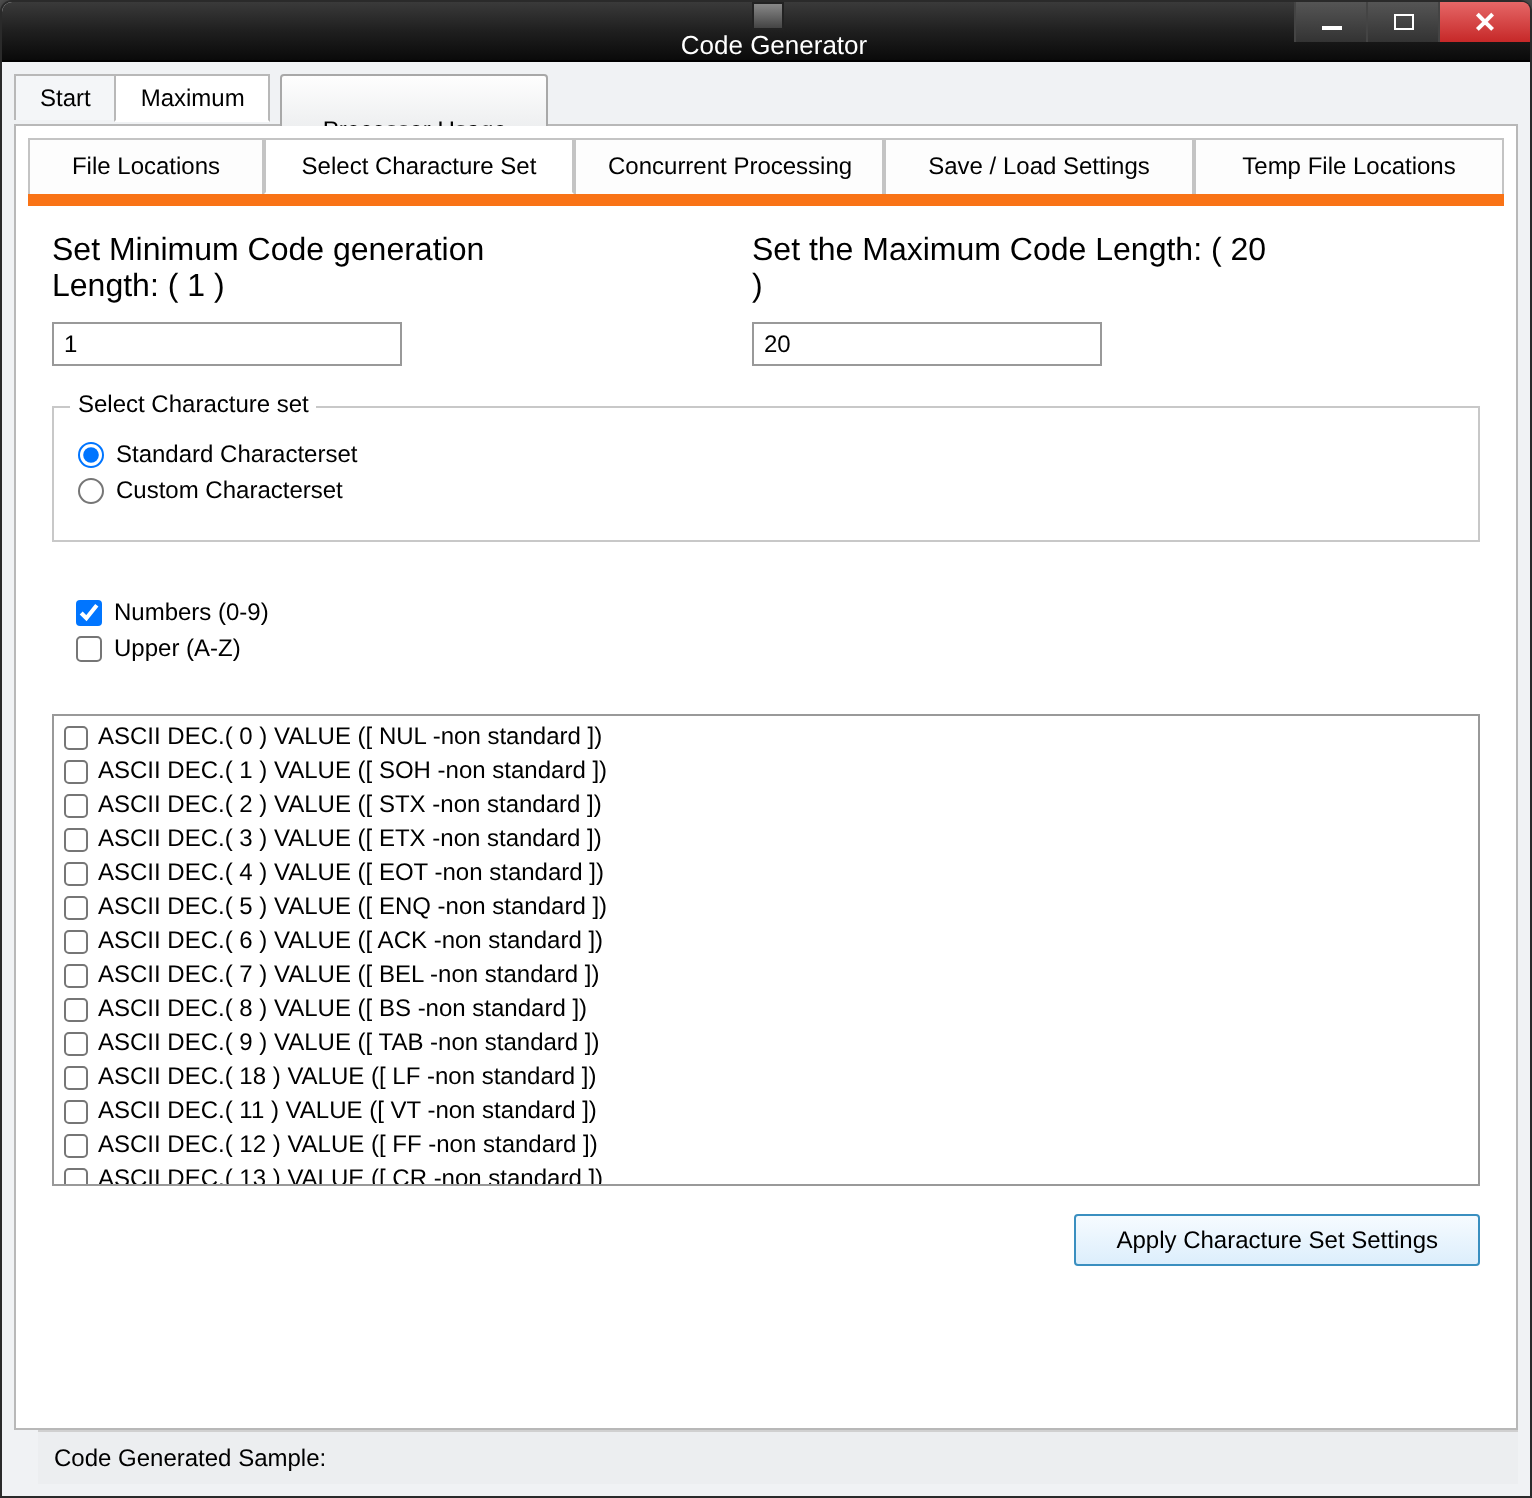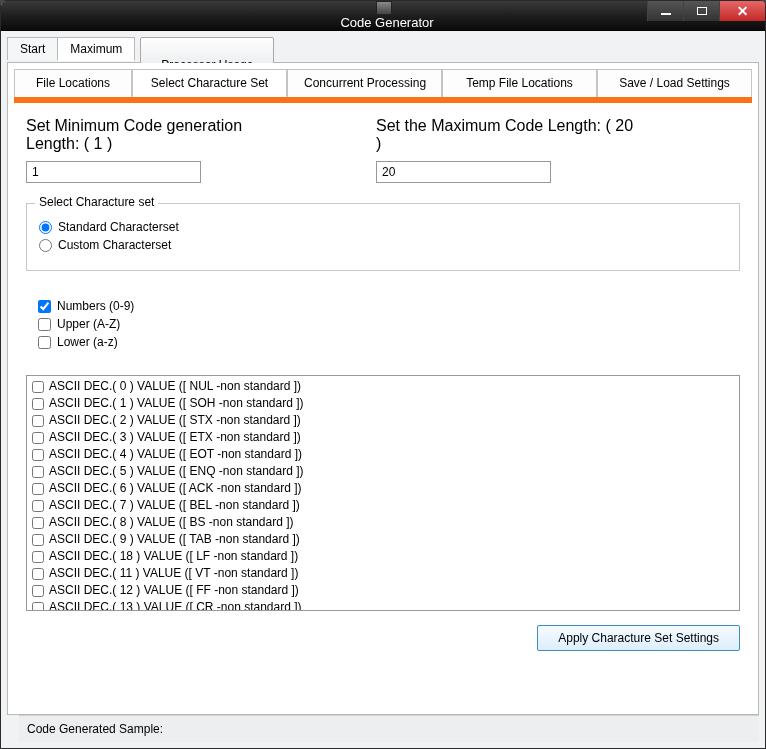--- a/index.html
+++ b/index.html
@@ -257,22 +257,22 @@
       <div class="tab active">Maximum</div>
       <button class="proc-btn">Processor Usage</button>
     </div>
 
     <div class="tab-page">
 
       <div class="subtabs">
         <div class="subtab first">File Locations</div>
         <div class="subtab wide active">Select Characture Set</div>
         <div class="subtab wide">Concurrent Processing</div>
+        <div class="subtab wide">Save / Load Settings</div>
         <div class="subtab wide">Temp File Locations</div>
-        <div class="subtab wide">Save / Load Settings</div>
       </div>
 
       <div class="sub-page">
 
         <div class="form-row">
           <div class="form-col">
             <div class="form-label">Set Minimum Code generation Length: ( 1 )</div>
             <input class="text-input" type="text" value="1" style="">
           </div>
           <div class="form-col">
@@ -295,24 +295,20 @@
 
         <div class="check-block">
           <label class="check-row">
             <input type="checkbox" checked="" style="">
             <span>Numbers (0-9)</span>
           </label>
           <label class="check-row">
             <input type="checkbox" style="">
             <span>Upper (A-Z)</span>
           </label>
-          <label class="check-row">
-            <input type="checkbox" style="">
-            <span>Lower (a-z)</span>
-          </label>
         </div>
 
         <div class="listbox" id="ascii-list">
             <label class="list-item">
               <input type="checkbox" style="">
               <span>ASCII DEC.( 0 ) VALUE ([  NUL -non standard  ])</span>
             </label>
             <label class="list-item">
               <input type="checkbox" style="">
               <span>ASCII DEC.( 1 ) VALUE ([  SOH -non standard  ])</span>

